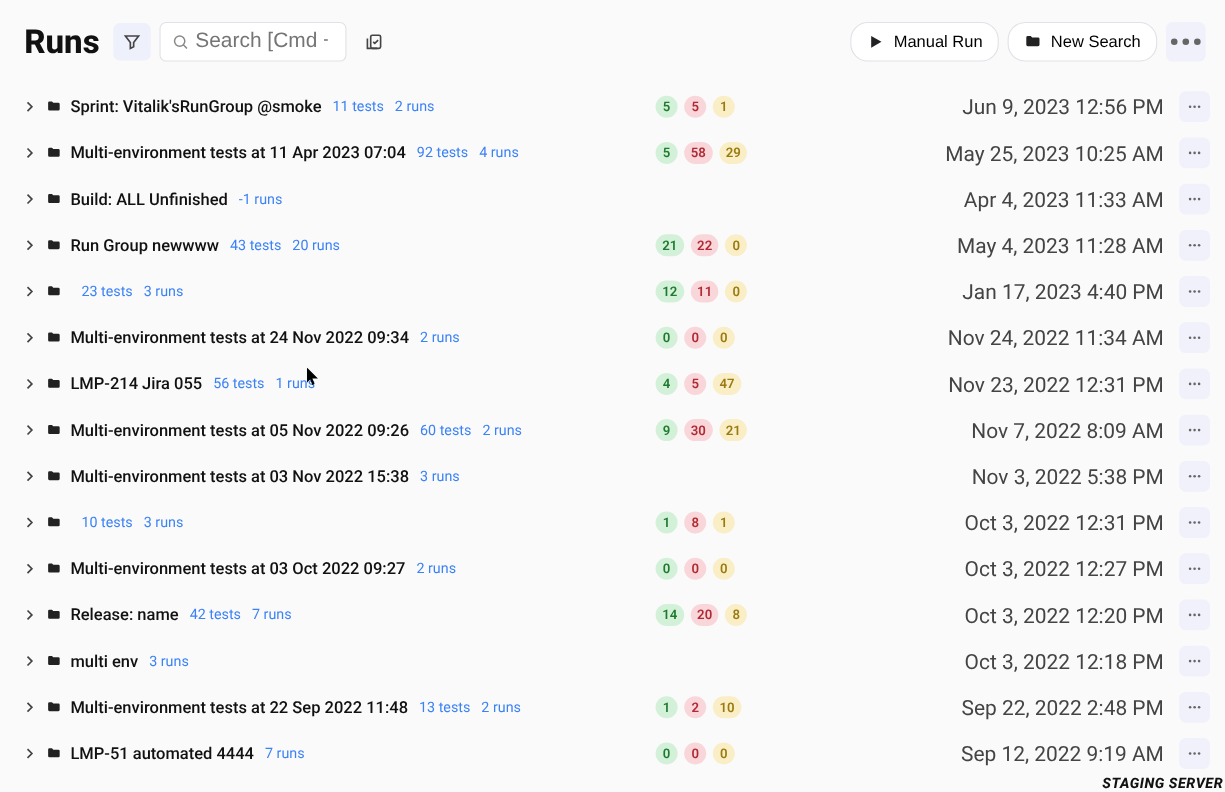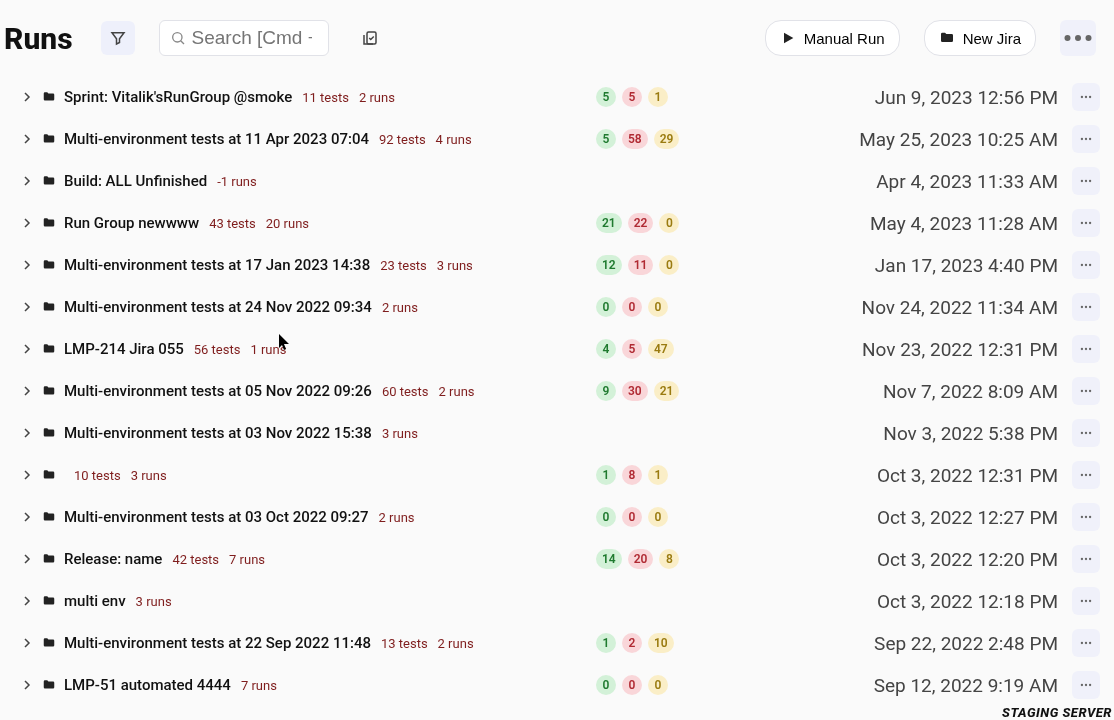--- a/index.html
+++ b/index.html
@@ -1,33 +1,33 @@
 <!DOCTYPE html>
 <html><head>
 <meta charset="utf-8">
 <style>
   * { box-sizing: border-box; margin: 0; padding: 0; }
   body { font-family: -apple-system, BlinkMacSystemFont, "Segoe UI", Roboto, sans-serif; background: #fafafa; color: #111; width: 1114px; height: 720px; overflow: hidden; position: relative; }
-  .header { display: flex; align-items: center; padding: 20px 18px 14px 4px; gap: 24px; }
+  .header { display: flex; align-items: center; padding: 20px 18px 14px 22px; gap: 8px; }
   .title { font-size: 30px; font-weight: 800; margin-right: 4px; }
   .icon-btn { width: 34px; height: 34px; border-radius: 6px; background: #edeef5; display: flex; align-items: center; justify-content: center; cursor: pointer; border: none; }
   .icon-btn svg { width: 18px; height: 18px; }
   .filter-btn { background: #eef0fb; }
   .search-box { display: flex; align-items: center; width: 170px; height: 36px; border: 1px solid #e1e2e8; border-radius: 6px; background: #fff; padding: 0 10px; gap: 6px; }
   .search-box input { border: none; outline: none; font-size: 19px; width: 120px; background: transparent; }
   .spacer { flex: 1; }
   .action-btn { height: 36px; border: 1px solid #e1e2e8; border-radius: 16px; background: #fff; display: flex; align-items: center; padding: 0 14px; gap: 8px; font-size: 15px; font-weight: 500; cursor: pointer; }
   .action-btn svg { width: 16px; height: 16px; }
   .more-btn { width: 36px; height: 36px; border-radius: 6px; background: #f0f1fa; display: flex; align-items: center; justify-content: center; cursor: pointer; border: none; }
   .list { padding: 6px 0 0 0; }
   .row { display: flex; align-items: center; height: 42px; padding: 0 18px 0 22px; position: relative; }
   .chev { width: 10px; height: 10px; flex-shrink: 0; }
   .folder { width: 14px; height: 14px; margin: 0 8px 0 10px; flex-shrink: 0; }
   .name { font-size: 15px; font-weight: 500; color: #111; }
-  .meta { font-size: 13px; color: #7f1d1d; margin-left: 10px; }
+  .meta { font-size: 13px; color: #3b82f6; margin-left: 10px; }
   .badges { position: absolute; left: 596px; display: flex; gap: 6px; }
   .badge { min-width: 20px; height: 20px; border-radius: 10px; display: flex; align-items: center; justify-content: center; font-size: 12px; font-weight: 600; padding: 0 6px; }
   .badge.g { background: #d3f1d8; color: #1f7a2f; }
   .badge.r { background: #f9d6d9; color: #b02a33; }
   .badge.y { background: #faeec7; color: #9a7b10; }
   .ts { position: absolute; right: 56px; font-size: 19px; color: #444; text-align: right; }
   .row-more { position: absolute; right: 14px; width: 28px; height: 28px; border-radius: 6px; background: #f0f1fa; display: flex; align-items: center; justify-content: center; cursor: pointer; border: none; }
   .row-more svg { width: 14px; height: 14px; }
   .cursor { position: absolute; left: 279px; top: 334px; font-size: 14px; pointer-events: none; }
   .staging { position: absolute; right: 2px; bottom: 0px; font-size: 13px; font-weight: 800; font-style: italic; letter-spacing: 0.5px; }
@@ -60,21 +60,21 @@
   <button class="action-btn">
     <svg viewBox="0 0 24 24" fill="#222">
         <path d="M6 4l14 8-14 8z"></path>
       </svg>
     <span>Manual Run</span>
   </button>
   <button class="action-btn">
     <svg viewBox="0 0 24 24" fill="#222">
         <path d="M3 6a2 2 0 012-2h4l2 2h8a2 2 0 012 2v8a2 2 0 01-2 2H5a2 2 0 01-2-2V6z"></path>
       </svg>
-    <span>New Jira</span>
+    <span>New Search</span>
   </button>
   <button class="more-btn">
     <svg viewBox="0 0 24 24" fill="#666">
         <circle cx="5" cy="12" r="2"></circle>
         <circle cx="12" cy="12" r="2"></circle>
         <circle cx="19" cy="12" r="2"></circle>
       </svg>
   </button>
 </div>
 
@@ -169,21 +169,20 @@
         </svg>
       </button>
     </div>
     <div class="row">
       <svg class="chev" viewBox="0 0 10 10">
         <path d="M3 1l4 4-4 4" fill="none" stroke="#444" stroke-width="1.5"></path>
       </svg>
       <svg class="folder" viewBox="0 0 24 24" fill="#222">
         <path d="M3 6a2 2 0 012-2h4l2 2h8a2 2 0 012 2v8a2 2 0 01-2 2H5a2 2 0 01-2-2V6z"></path>
       </svg>
-      <span class="name">Multi-environment tests at 17 Jan 2023 14:38</span>
       <span class="meta">23 tests</span>
       <span class="meta">3 runs</span>
       <div class="badges">
         <span class="badge g">12</span>
         <span class="badge r">11</span>
         <span class="badge y">0</span>
       </div>
       <span class="ts">Jan 17, 2023 4:40 PM</span>
       <button class="row-more">
         <svg viewBox="0 0 24 24" fill="#666">

